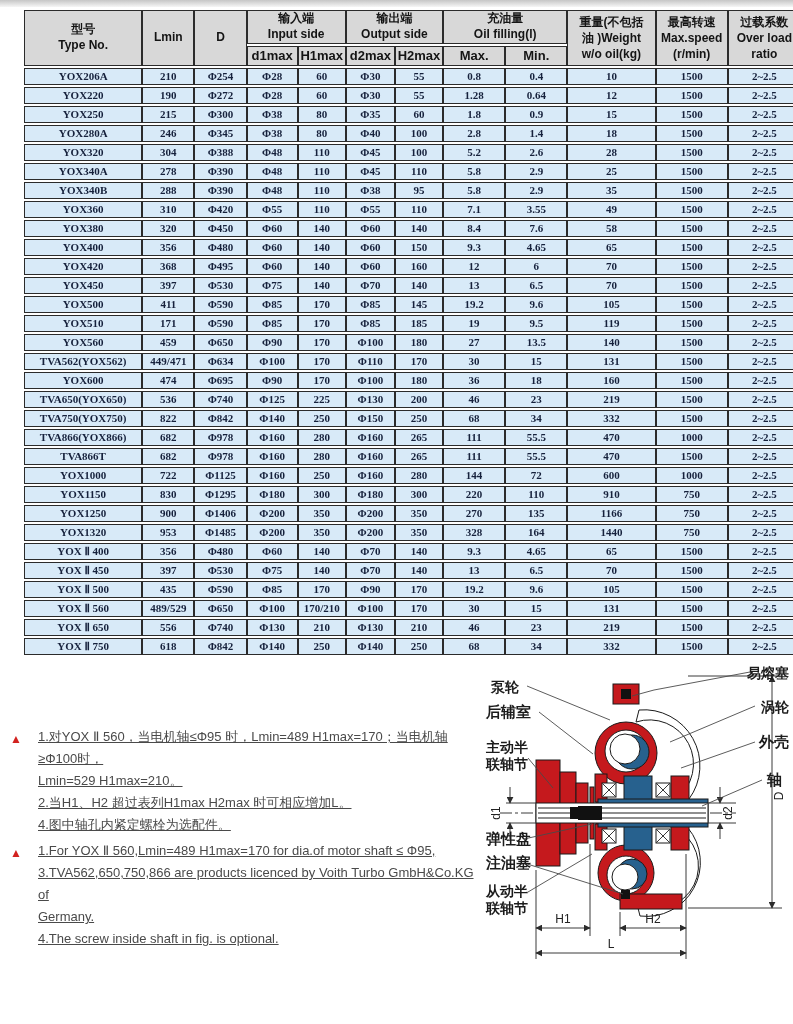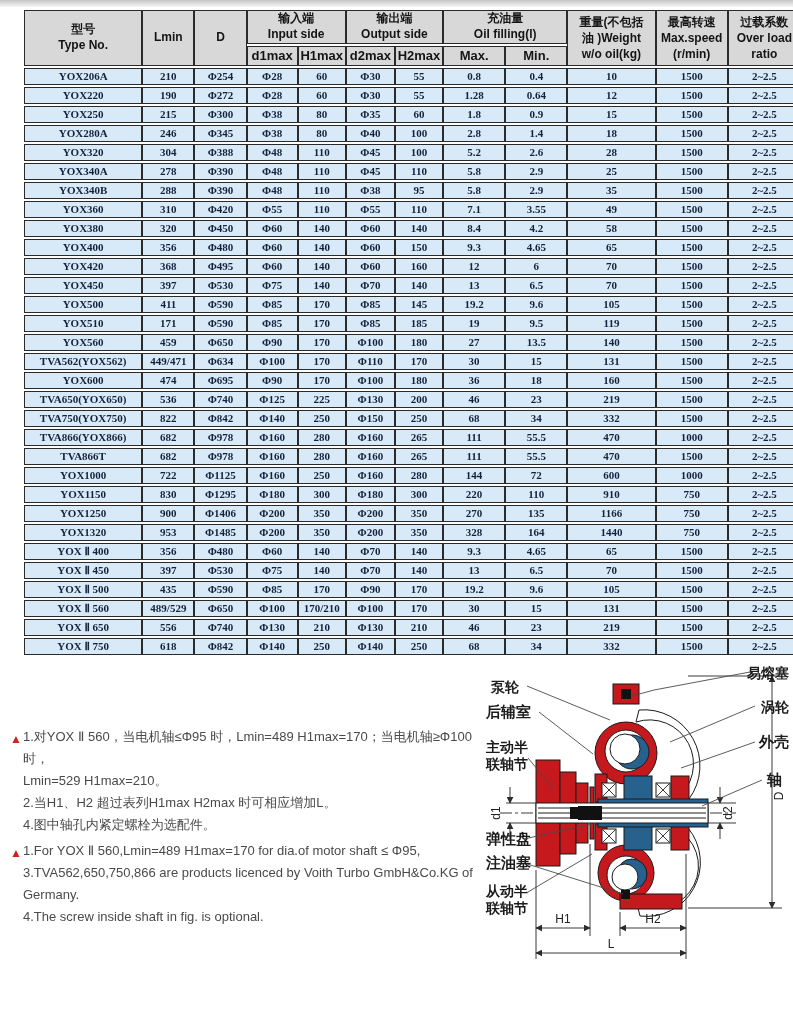--- a/index.html
+++ b/index.html
@@ -20,21 +20,21 @@
   table.spec td{background:#d8eaf8;border:1px solid #2b2b2b;
        text-align:center;vertical-align:middle;
        font-family:"Liberation Serif",serif;font-weight:bold;
        font-size:11px;color:#16213c;height:15px;padding:0;line-height:1;
        overflow:hidden;white-space:nowrap;}
 
   
   .notes{position:absolute;left:10px;width:465px;color:#4a4a4a;
        font-size:13px;line-height:22px;}
   .notes .tri{position:absolute;left:0;top:2px;color:#d2221f;font-size:12px;}
-  .notes .note-lines{margin-left:13px;}
+  .notes .note-lines{margin-left:28px;text-decoration:underline;}
   .notes-cn{top:726px;}
   .notes-en{top:840px;}
 
   
   svg.diagram{position:absolute;left:474px;top:656px;width:319px;height:368px;}
   .red{fill:#c5191d;stroke:#1a1a1a;stroke-width:1;}
   .blue{fill:#27618e;stroke:#1a1a1a;stroke-width:1;}
   .wht{fill:#ffffff;stroke:#1a1a1a;stroke-width:1;}
   .blk{fill:#111111;stroke:none;}
   .dim{stroke:#3a3a3a;stroke-width:1;fill:none;}
@@ -212,21 +212,21 @@
       </tr>
       <tr>
         <td>YOX380</td>
         <td>320</td>
         <td>Φ450</td>
         <td>Φ60</td>
         <td>140</td>
         <td>Φ60</td>
         <td>140</td>
         <td>8.4</td>
-        <td>4.2</td>
+        <td>7.6</td>
         <td>58</td>
         <td>1500</td>
         <td>2~2.5</td>
       </tr>
       <tr>
         <td>YOX400</td>
         <td>356</td>
         <td>Φ480</td>
         <td>Φ60</td>
         <td>140</td>

